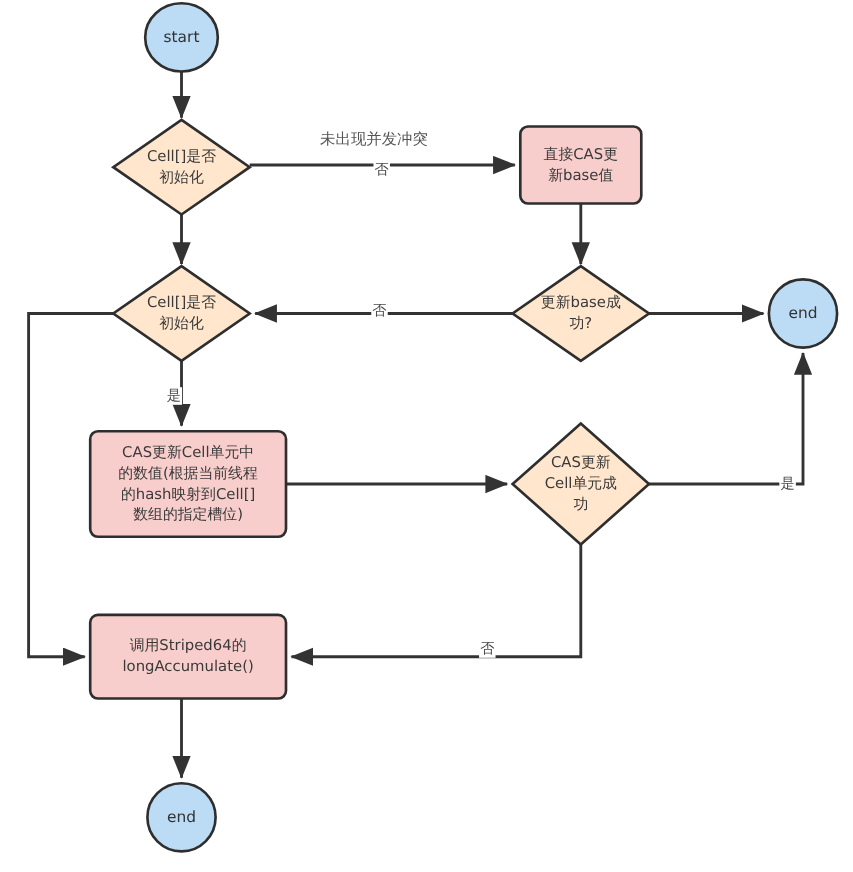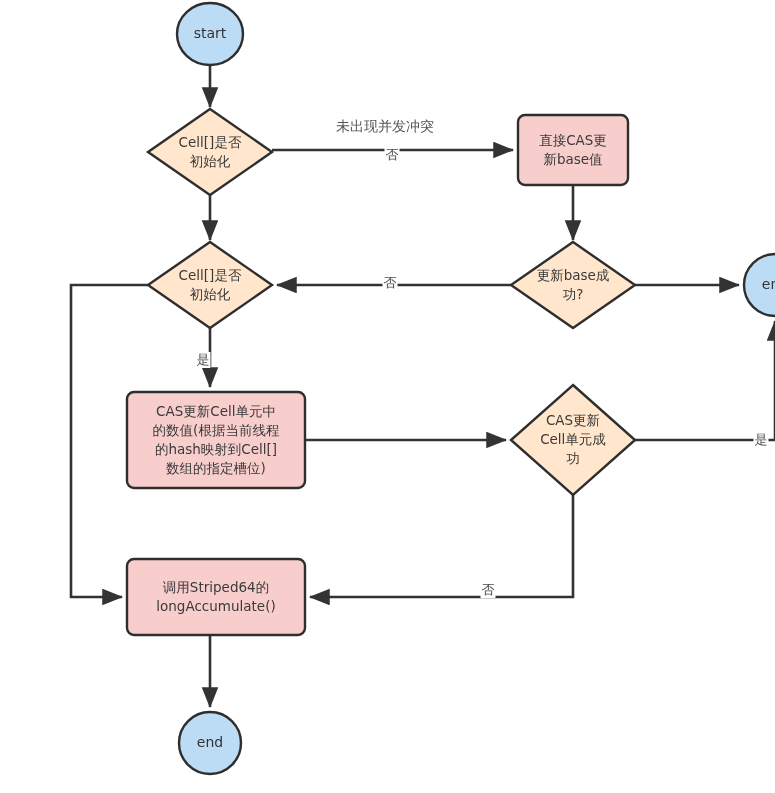--- a/index.html
+++ b/index.html
@@ -10,21 +10,20 @@
   body {
     width: 775px;
     height: 793px;
     font-family: "DejaVu Sans", sans-serif;
     overflow: hidden;
   }
   #flow-root {
     position: relative;
     width: 637px;
     height: 793px;
-    margin-left: 45px;
   }
   svg#flowchart {
     display: block;
     width: 775px;
     height: 793px;
   }
   .node-shape {
     stroke: #2e2e2e;
     stroke-width: 2.4;
   }

